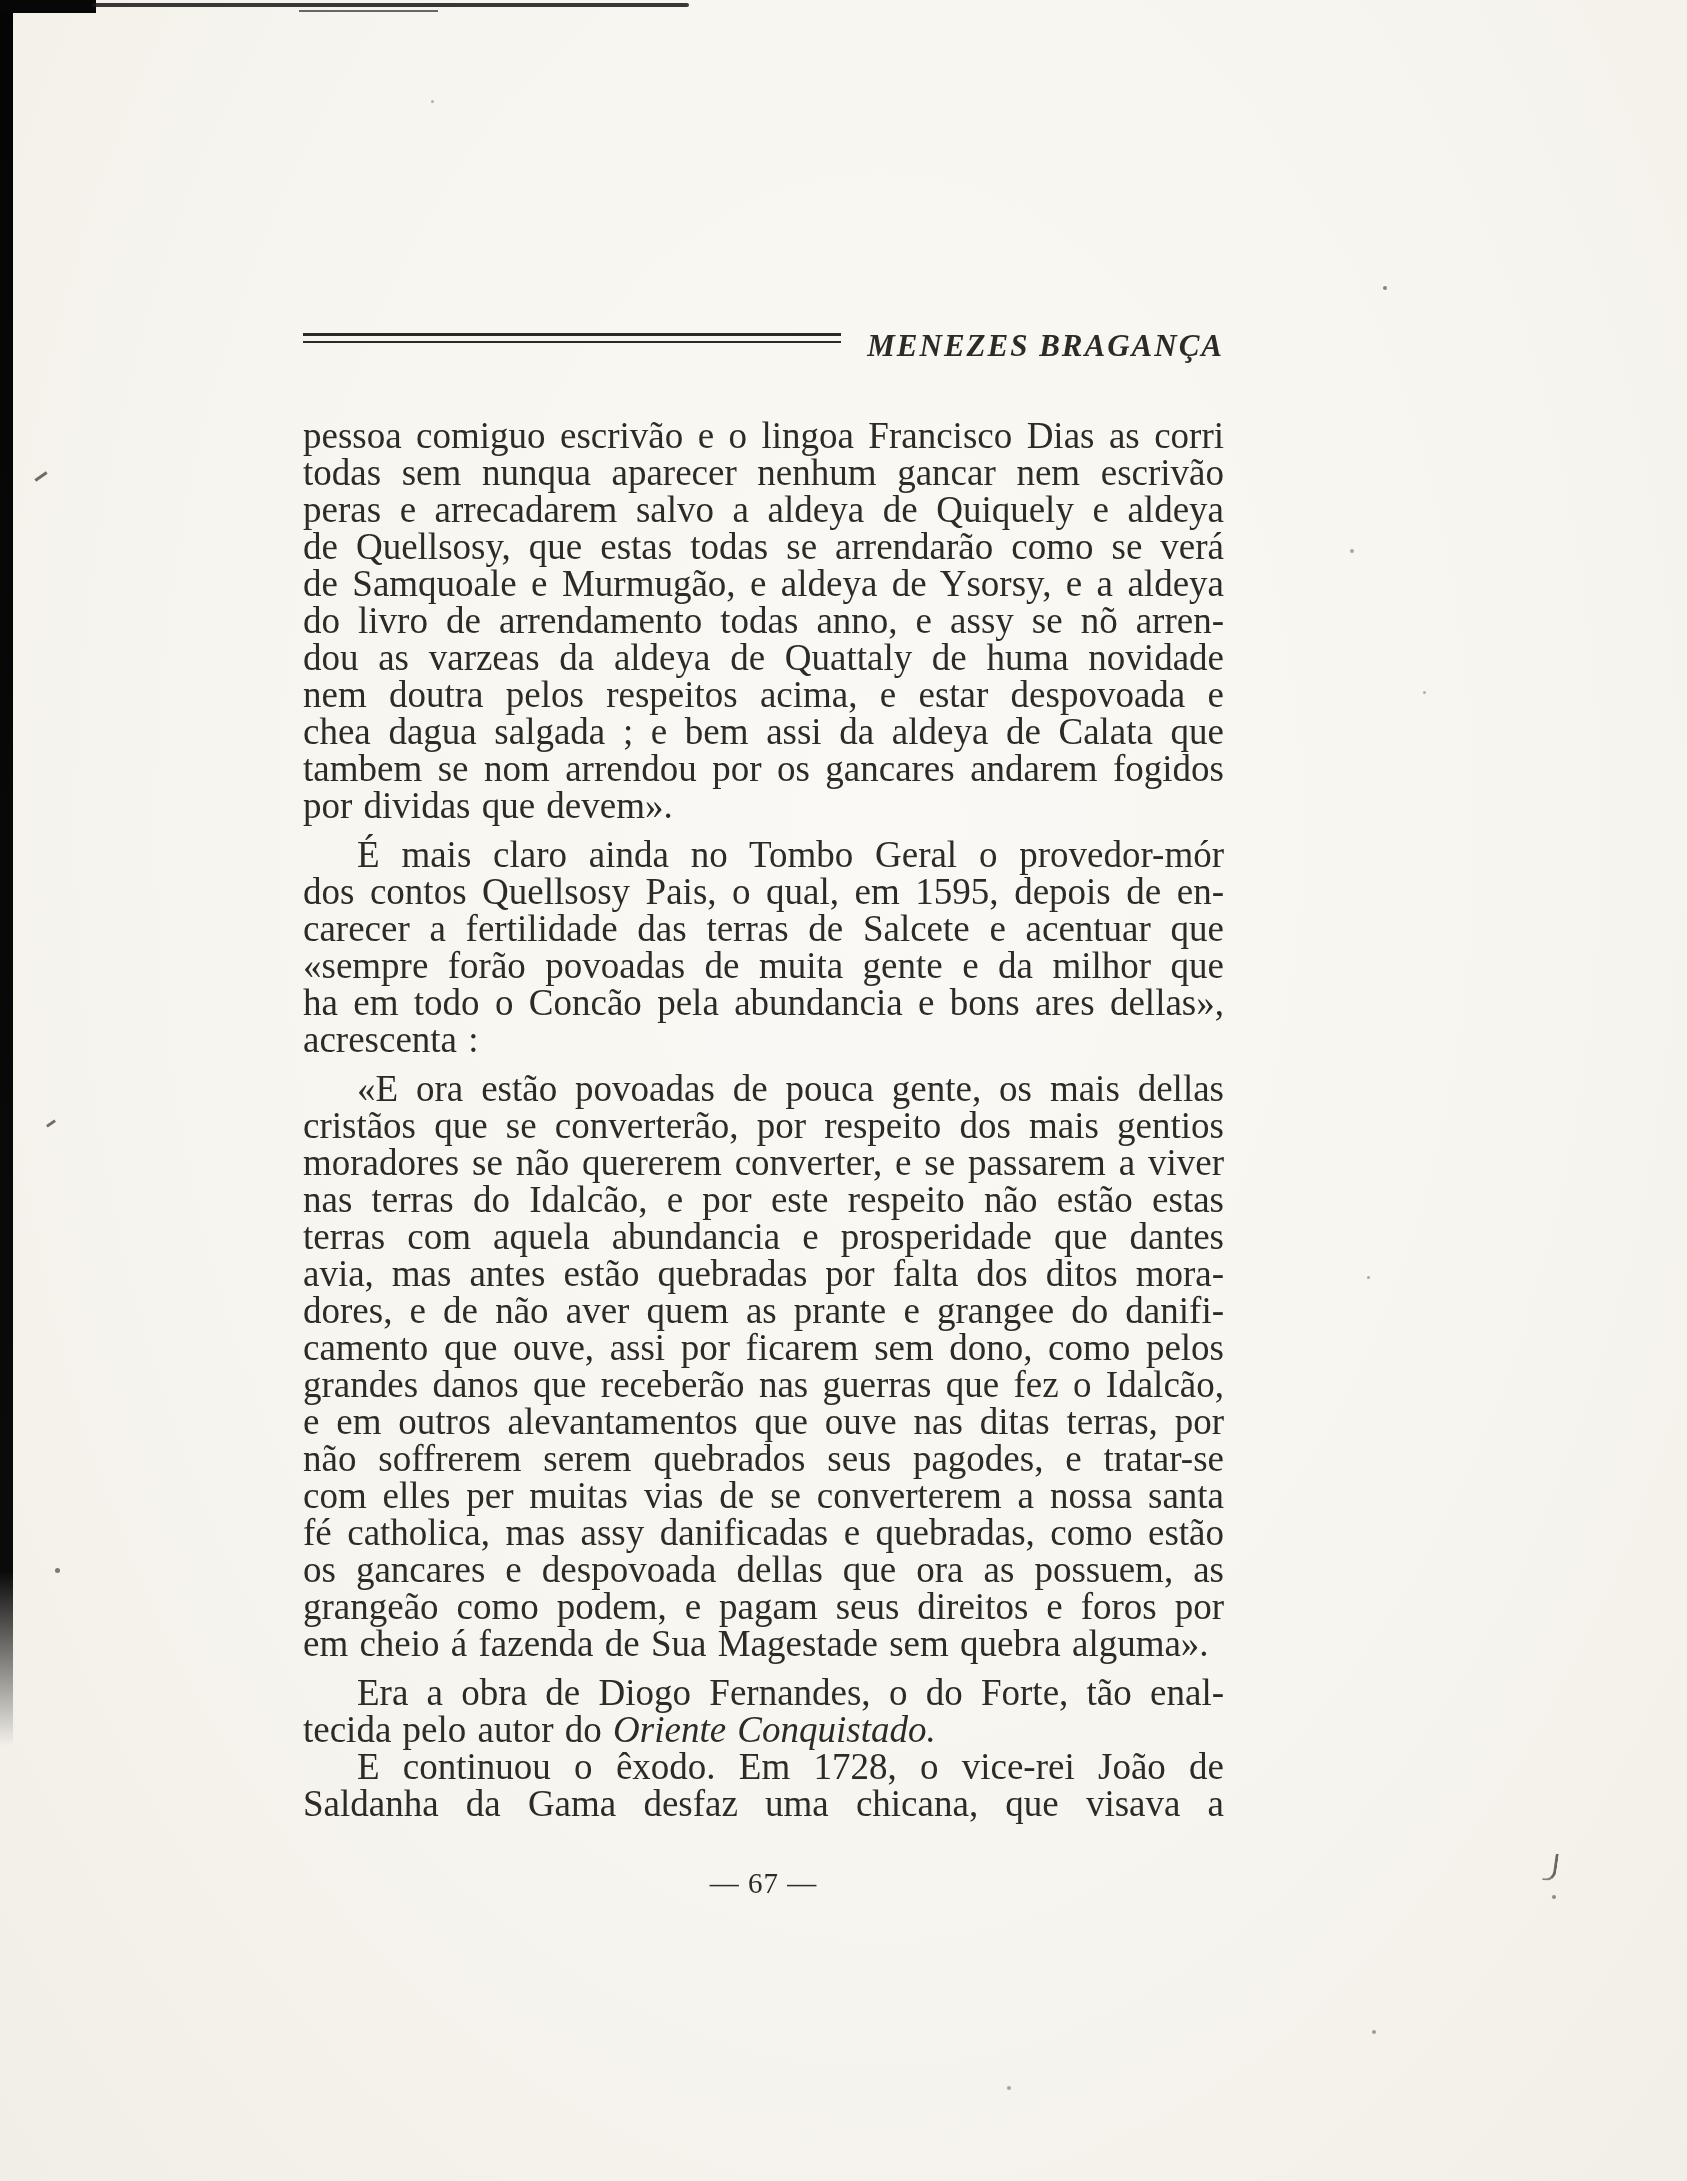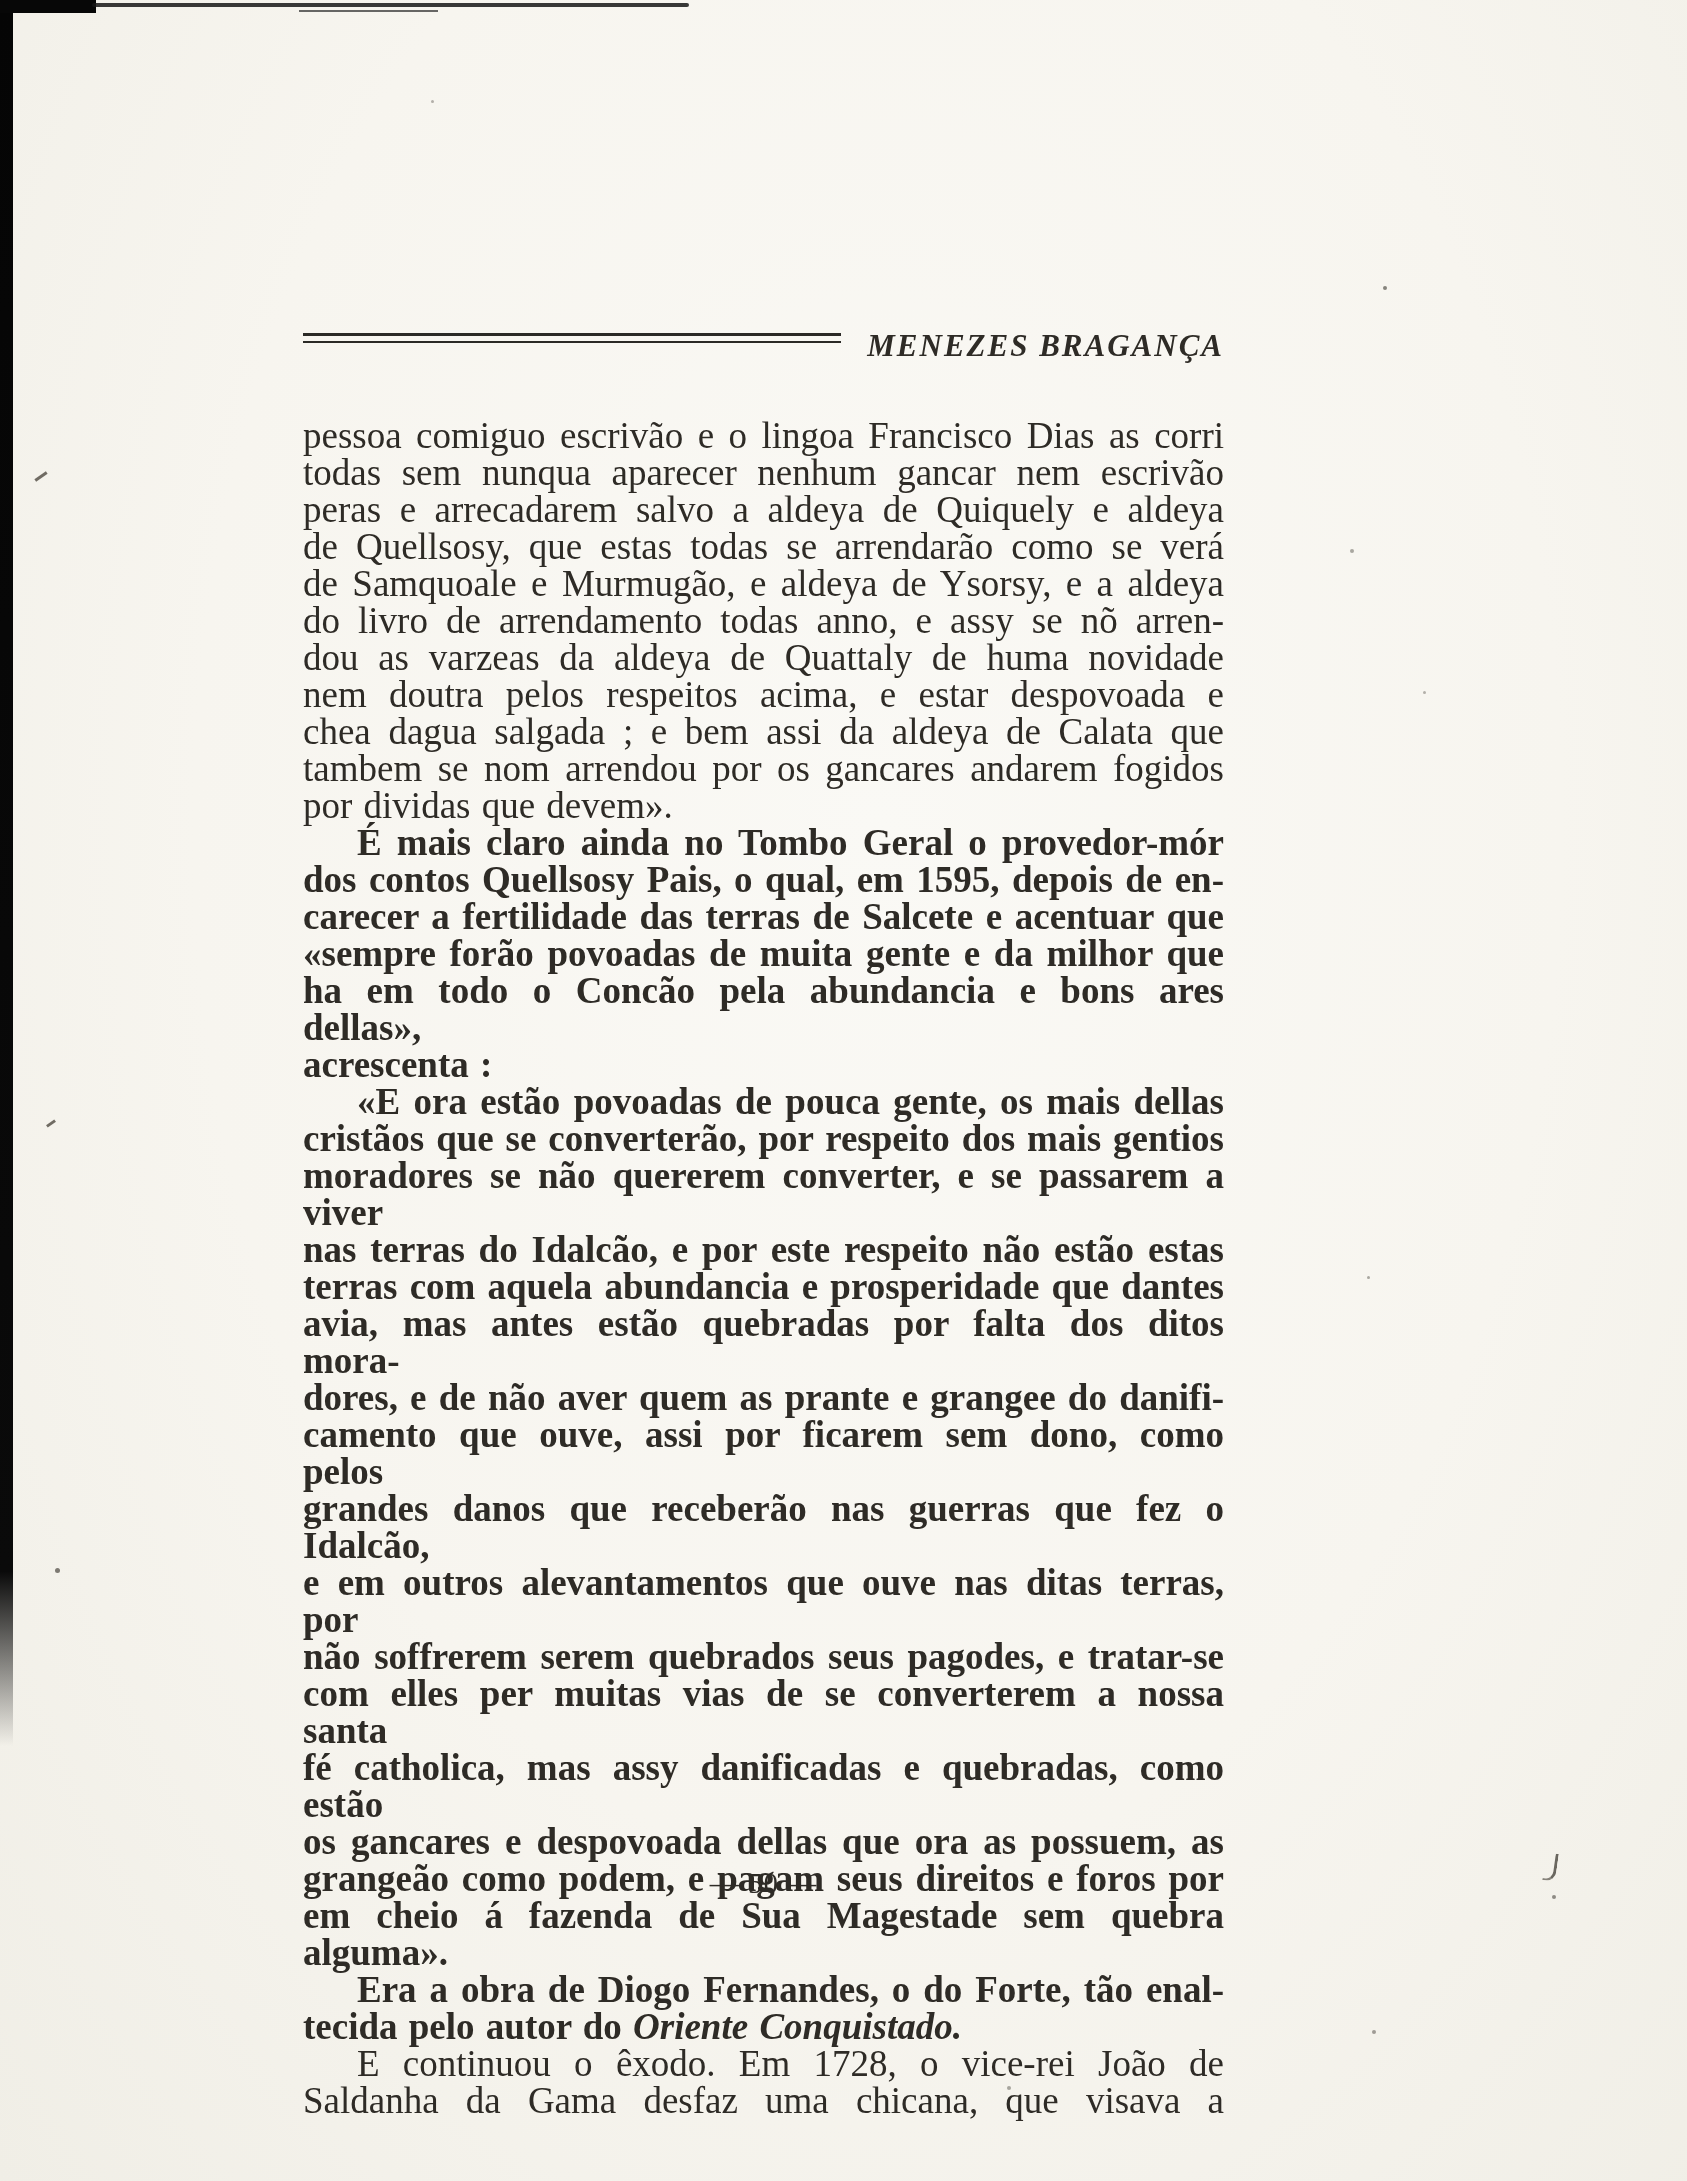--- a/index.html
+++ b/index.html
@@ -81,21 +81,21 @@
   
   .text-block {
     position: absolute;
     left: 303px;
     top: 417px;
     width: 921px;
     font-size: 37px;
     line-height: 37px;
     word-spacing: 2px;
   }
-  .paragraph.gap { margin-top: 0; font-weight: bold; }
+  .paragraph.gap { margin-top: 12px; }
   .line {
     text-align: justify;
     text-align-last: justify;
     white-space: normal;
   }
   .line.last { text-align-last: left; }
   .line.indent { padding-left: 54px; }
   .italic { font-style: italic; }
 
   
@@ -190,21 +190,21 @@
       <div class="paragraph gap">
         <div class="line indent">Era a obra de Diogo Fernandes, o do Forte, tão enal-</div>
         <div class="line last"><span>tecida pelo autor do </span><span class="italic">Oriente Conquistado.</span></div>
       </div>
       <div class="paragraph">
         <div class="line indent">E continuou o êxodo.  Em 1728, o vice-rei João de</div>
         <div class="line">Saldanha da Gama desfaz uma chicana, que visava a</div>
       </div>
     </div>
 
-  <div class="page-number">— 50 —</div>
+  <div class="page-number">— 67 —</div>
 
   <div class="speck" style="left:1383px; top:286px; width:4px; height:4px; opacity:.65;"></div>
   <div class="tick" style="left:34px;  top:475px;"></div>
   <div class="speck" style="left:1350px; top:549px; width:4px; height:4px; opacity:.45;"></div>
   <div class="speck" style="left:1423px; top:691px; width:3px; height:3px; opacity:.4;"></div>
   <div class="tick" style="left:46px;  top:1122px; width:10px;"></div>
   <div class="speck" style="left:55px;  top:1568px; width:5px; height:5px; opacity:.7;"></div>
   <div class="speck" style="left:1367px; top:1276px; width:3px; height:3px; opacity:.45;"></div>
   <div class="squiggle" style="left:1544px; top:1853px;"></div>
   <div class="speck" style="left:1552px; top:1895px; width:4px; height:4px; opacity:.6;"></div>

